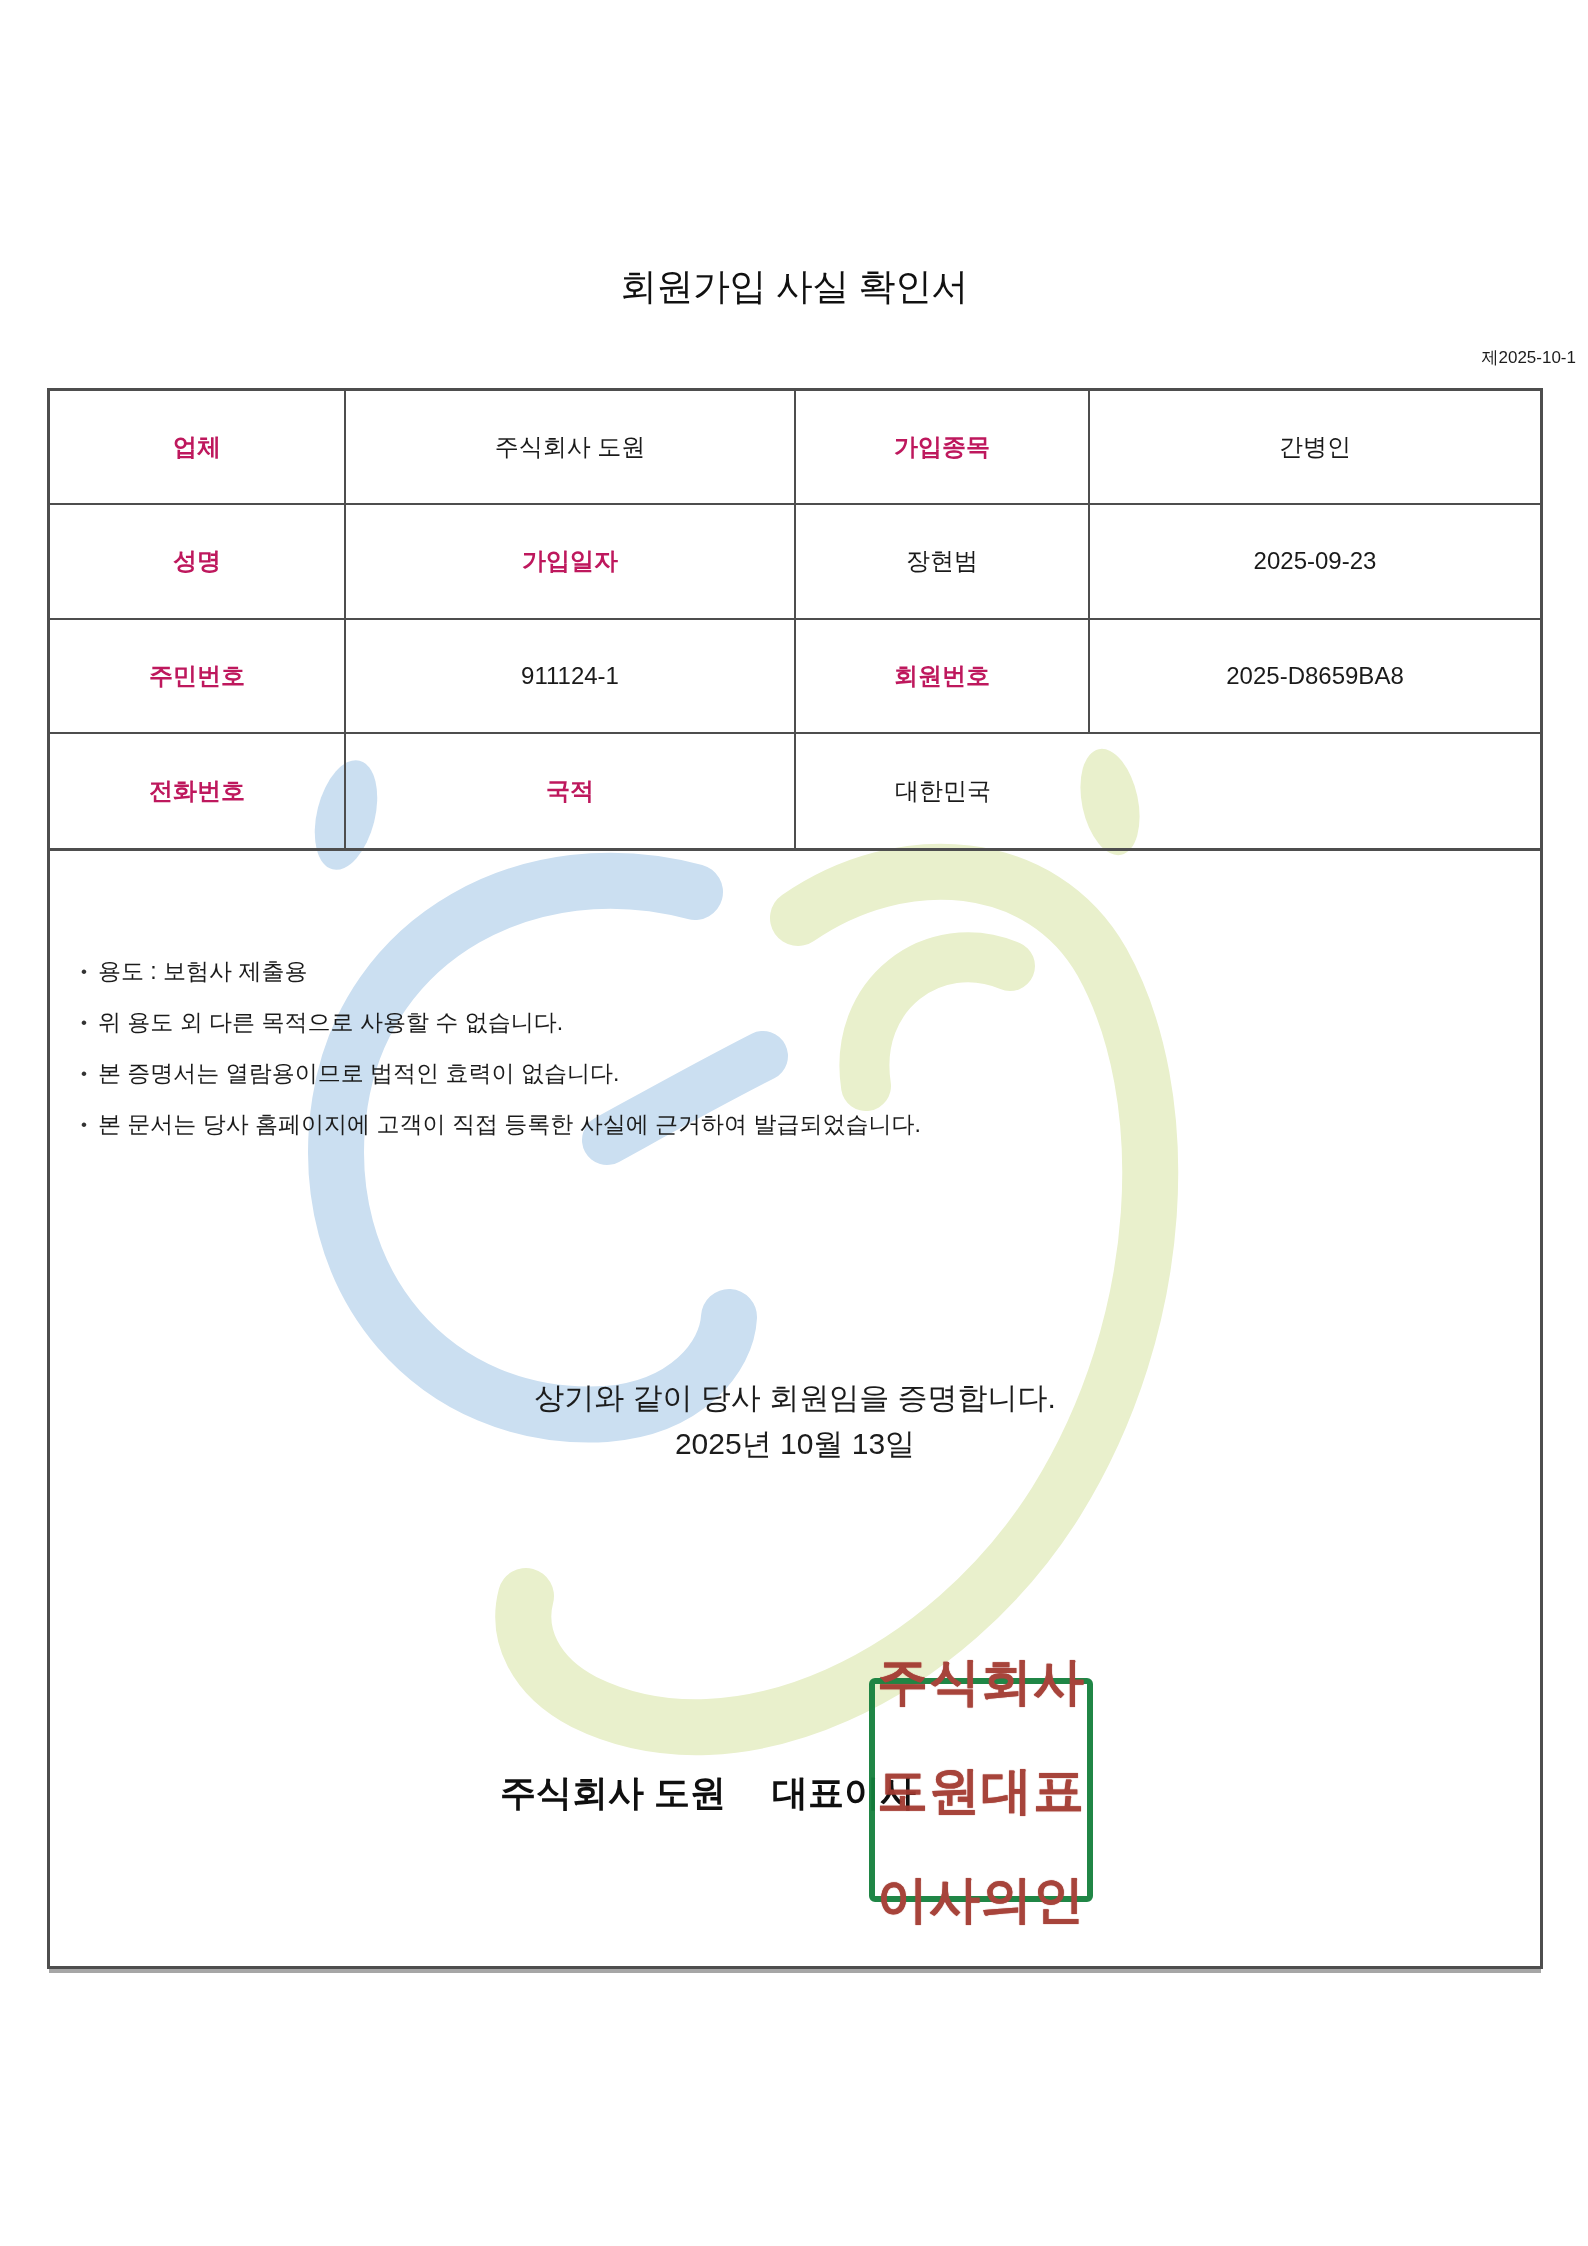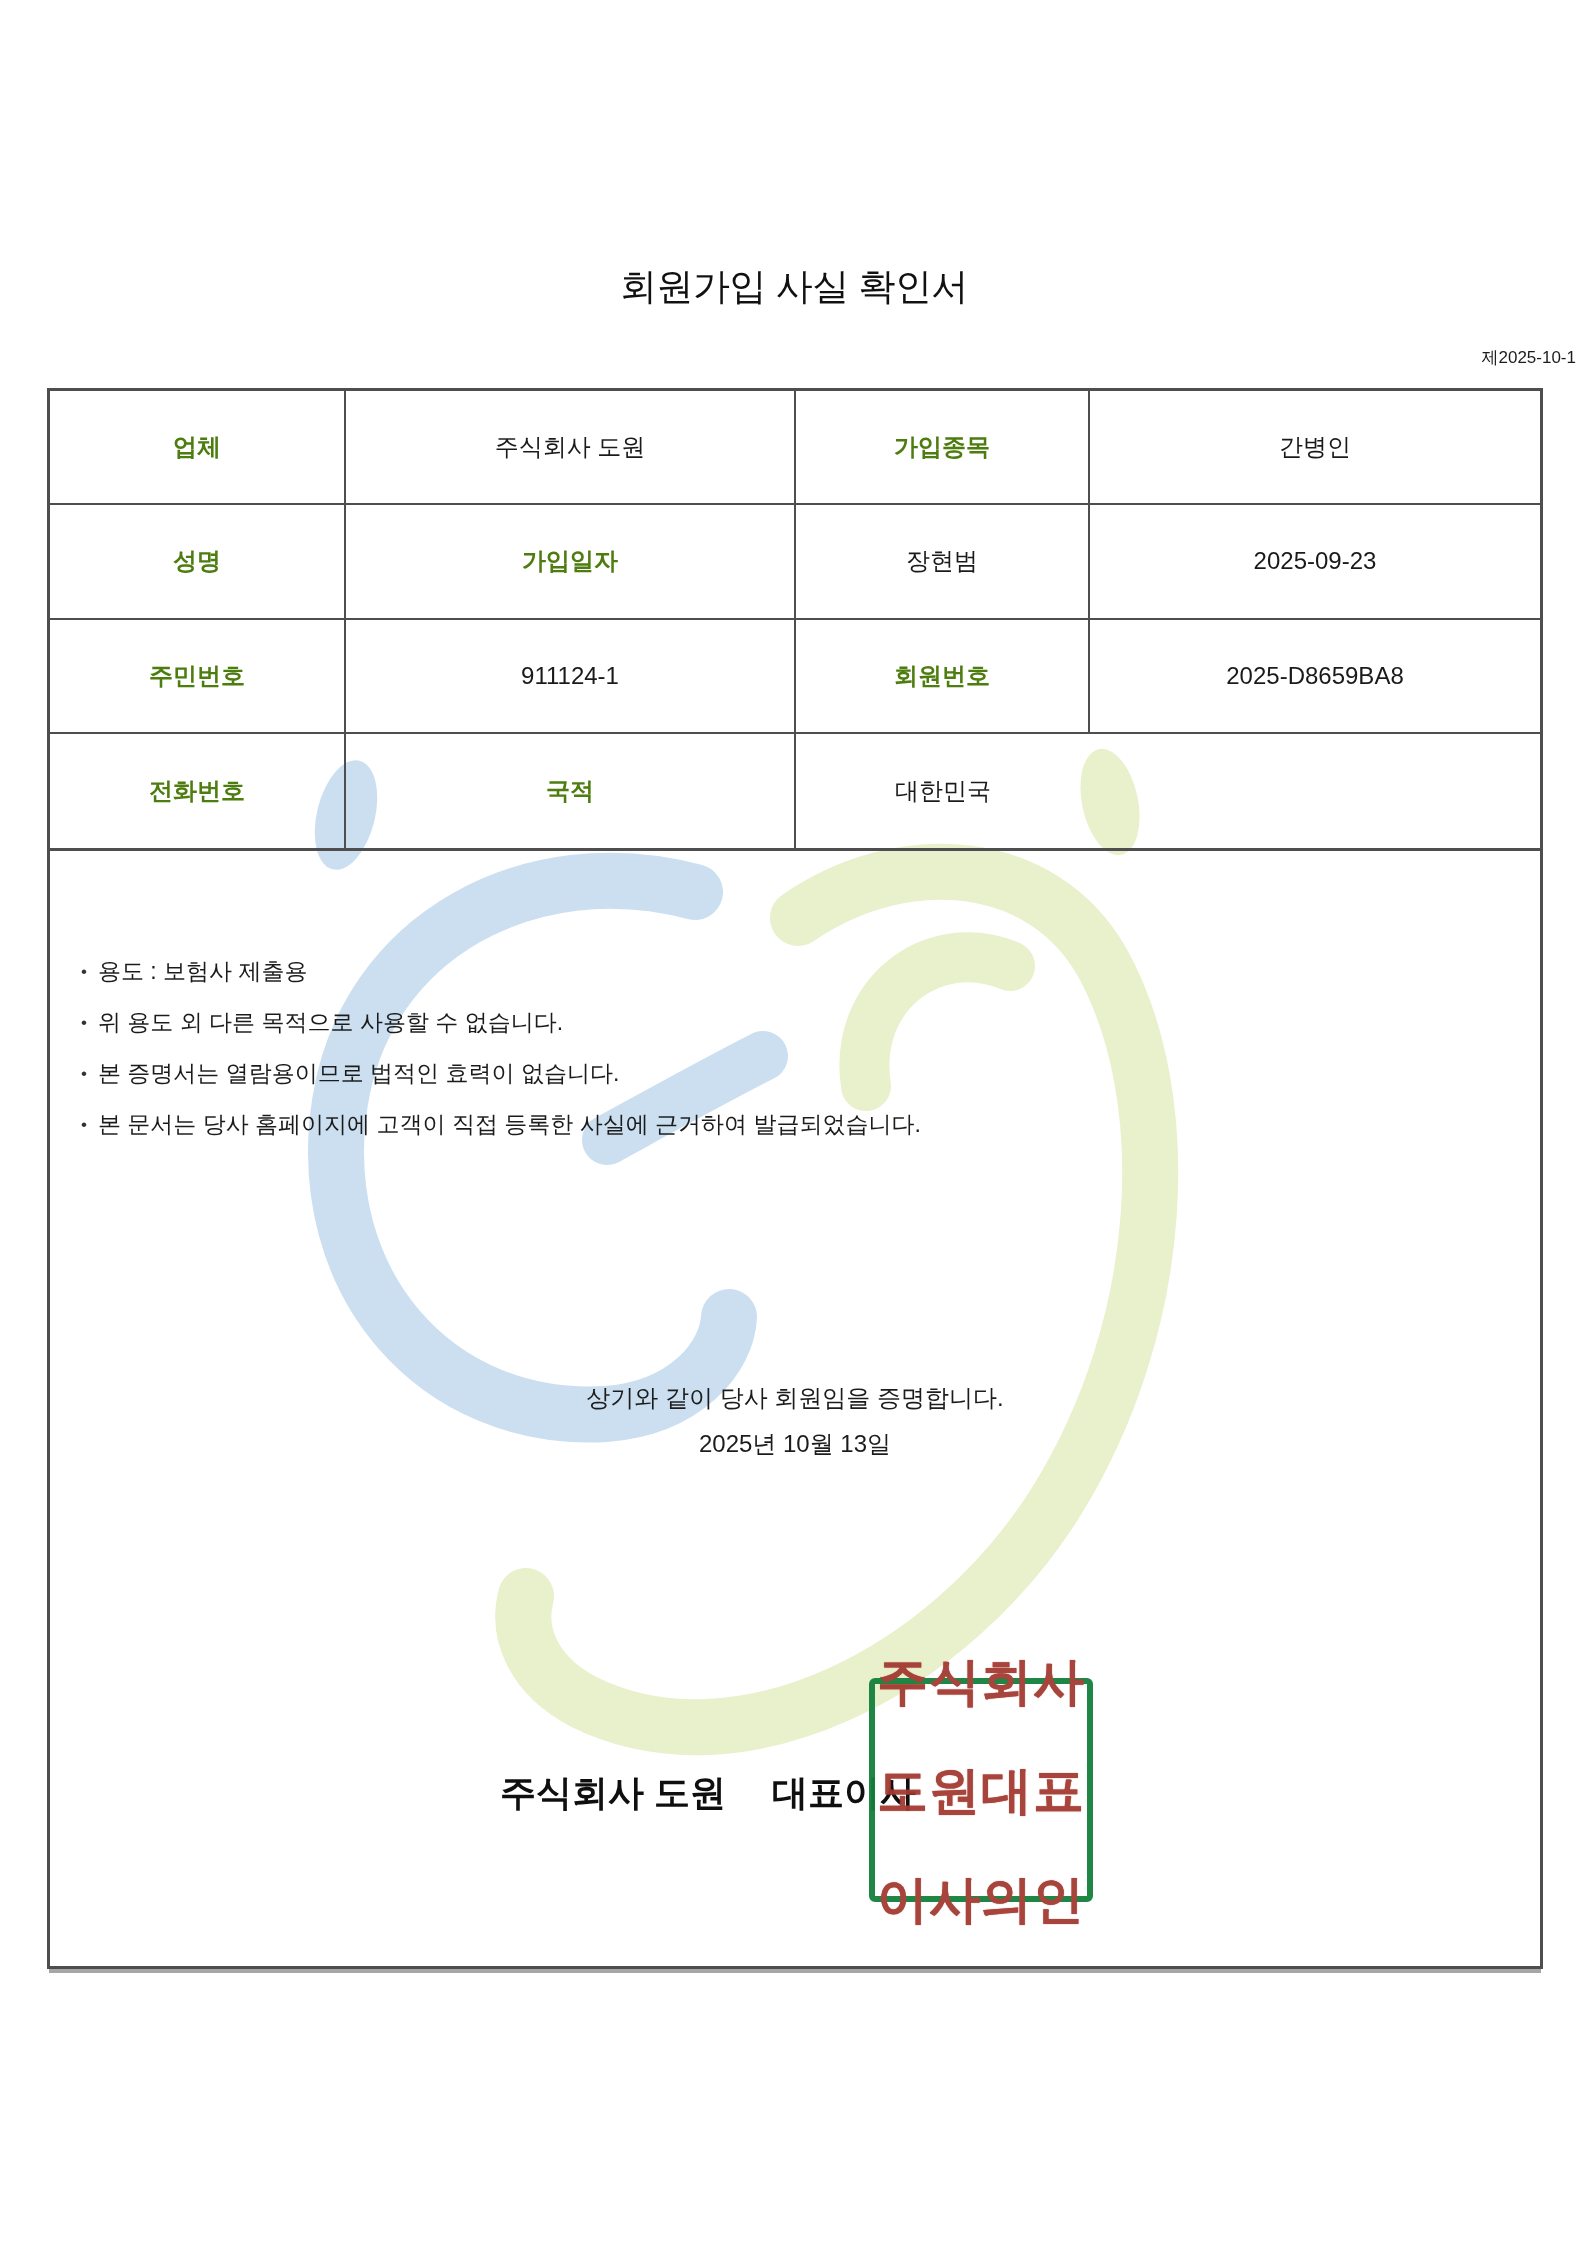--- a/index.html
+++ b/index.html
@@ -36,21 +36,21 @@
     box-sizing:border-box;
     background:transparent;
   }
   .cell{
     display:flex;align-items:center;justify-content:center;
     border-right:2px solid #4e4e4e;border-bottom:2px solid #4e4e4e;
     font-size:24px;box-sizing:border-box;text-align:center;
   }
   .cell.last-col{border-right:none;}
   .cell.last-row{border-bottom:none;text-align:right;}
-  .cell.label{font-weight:700;color:#4d7c0f;}
+  .cell.label{font-weight:700;color:#be185d;}
   .cell.value{font-weight:400;color:#1a1a1a;}
 
   .notes-box{
     position:absolute;left:47px;top:851px;width:1496px;height:1118px;
     border-left:3px solid #4e4e4e;border-right:3px solid #4e4e4e;
     border-bottom:3px solid #4e4e4e;box-sizing:border-box;
     box-shadow:0 6px 0 -2px #a6a6a6;
   }
   .notes{
     position:absolute;left:31px;top:96px;
@@ -58,21 +58,21 @@
   .note-line{
     font-size:23px;line-height:49px;color:#1b1b1b;white-space:nowrap;
     display:flex;align-items:baseline;
   }
   .bullet{
     font-size:17px;margin-right:11px;color:#333;position:relative;top:-2px;
   }
 
   .statement{
     position:absolute;left:0;top:524px;width:1490px;
-    text-align:center;font-size:24px;line-height:46px;color:#1c1c1c;
+    text-align:center;font-size:30px;line-height:46px;color:#1c1c1c;
   }
 
   .signature{
     position:absolute;left:450px;top:918px;width:420px;
     font-size:36px;font-weight:700;color:#0f0f0f;white-space:nowrap;
   }
   .signature .gap{display:inline-block;width:46px;}
 
   .seal{
     position:absolute;left:819px;top:827px;width:224px;height:224px;

